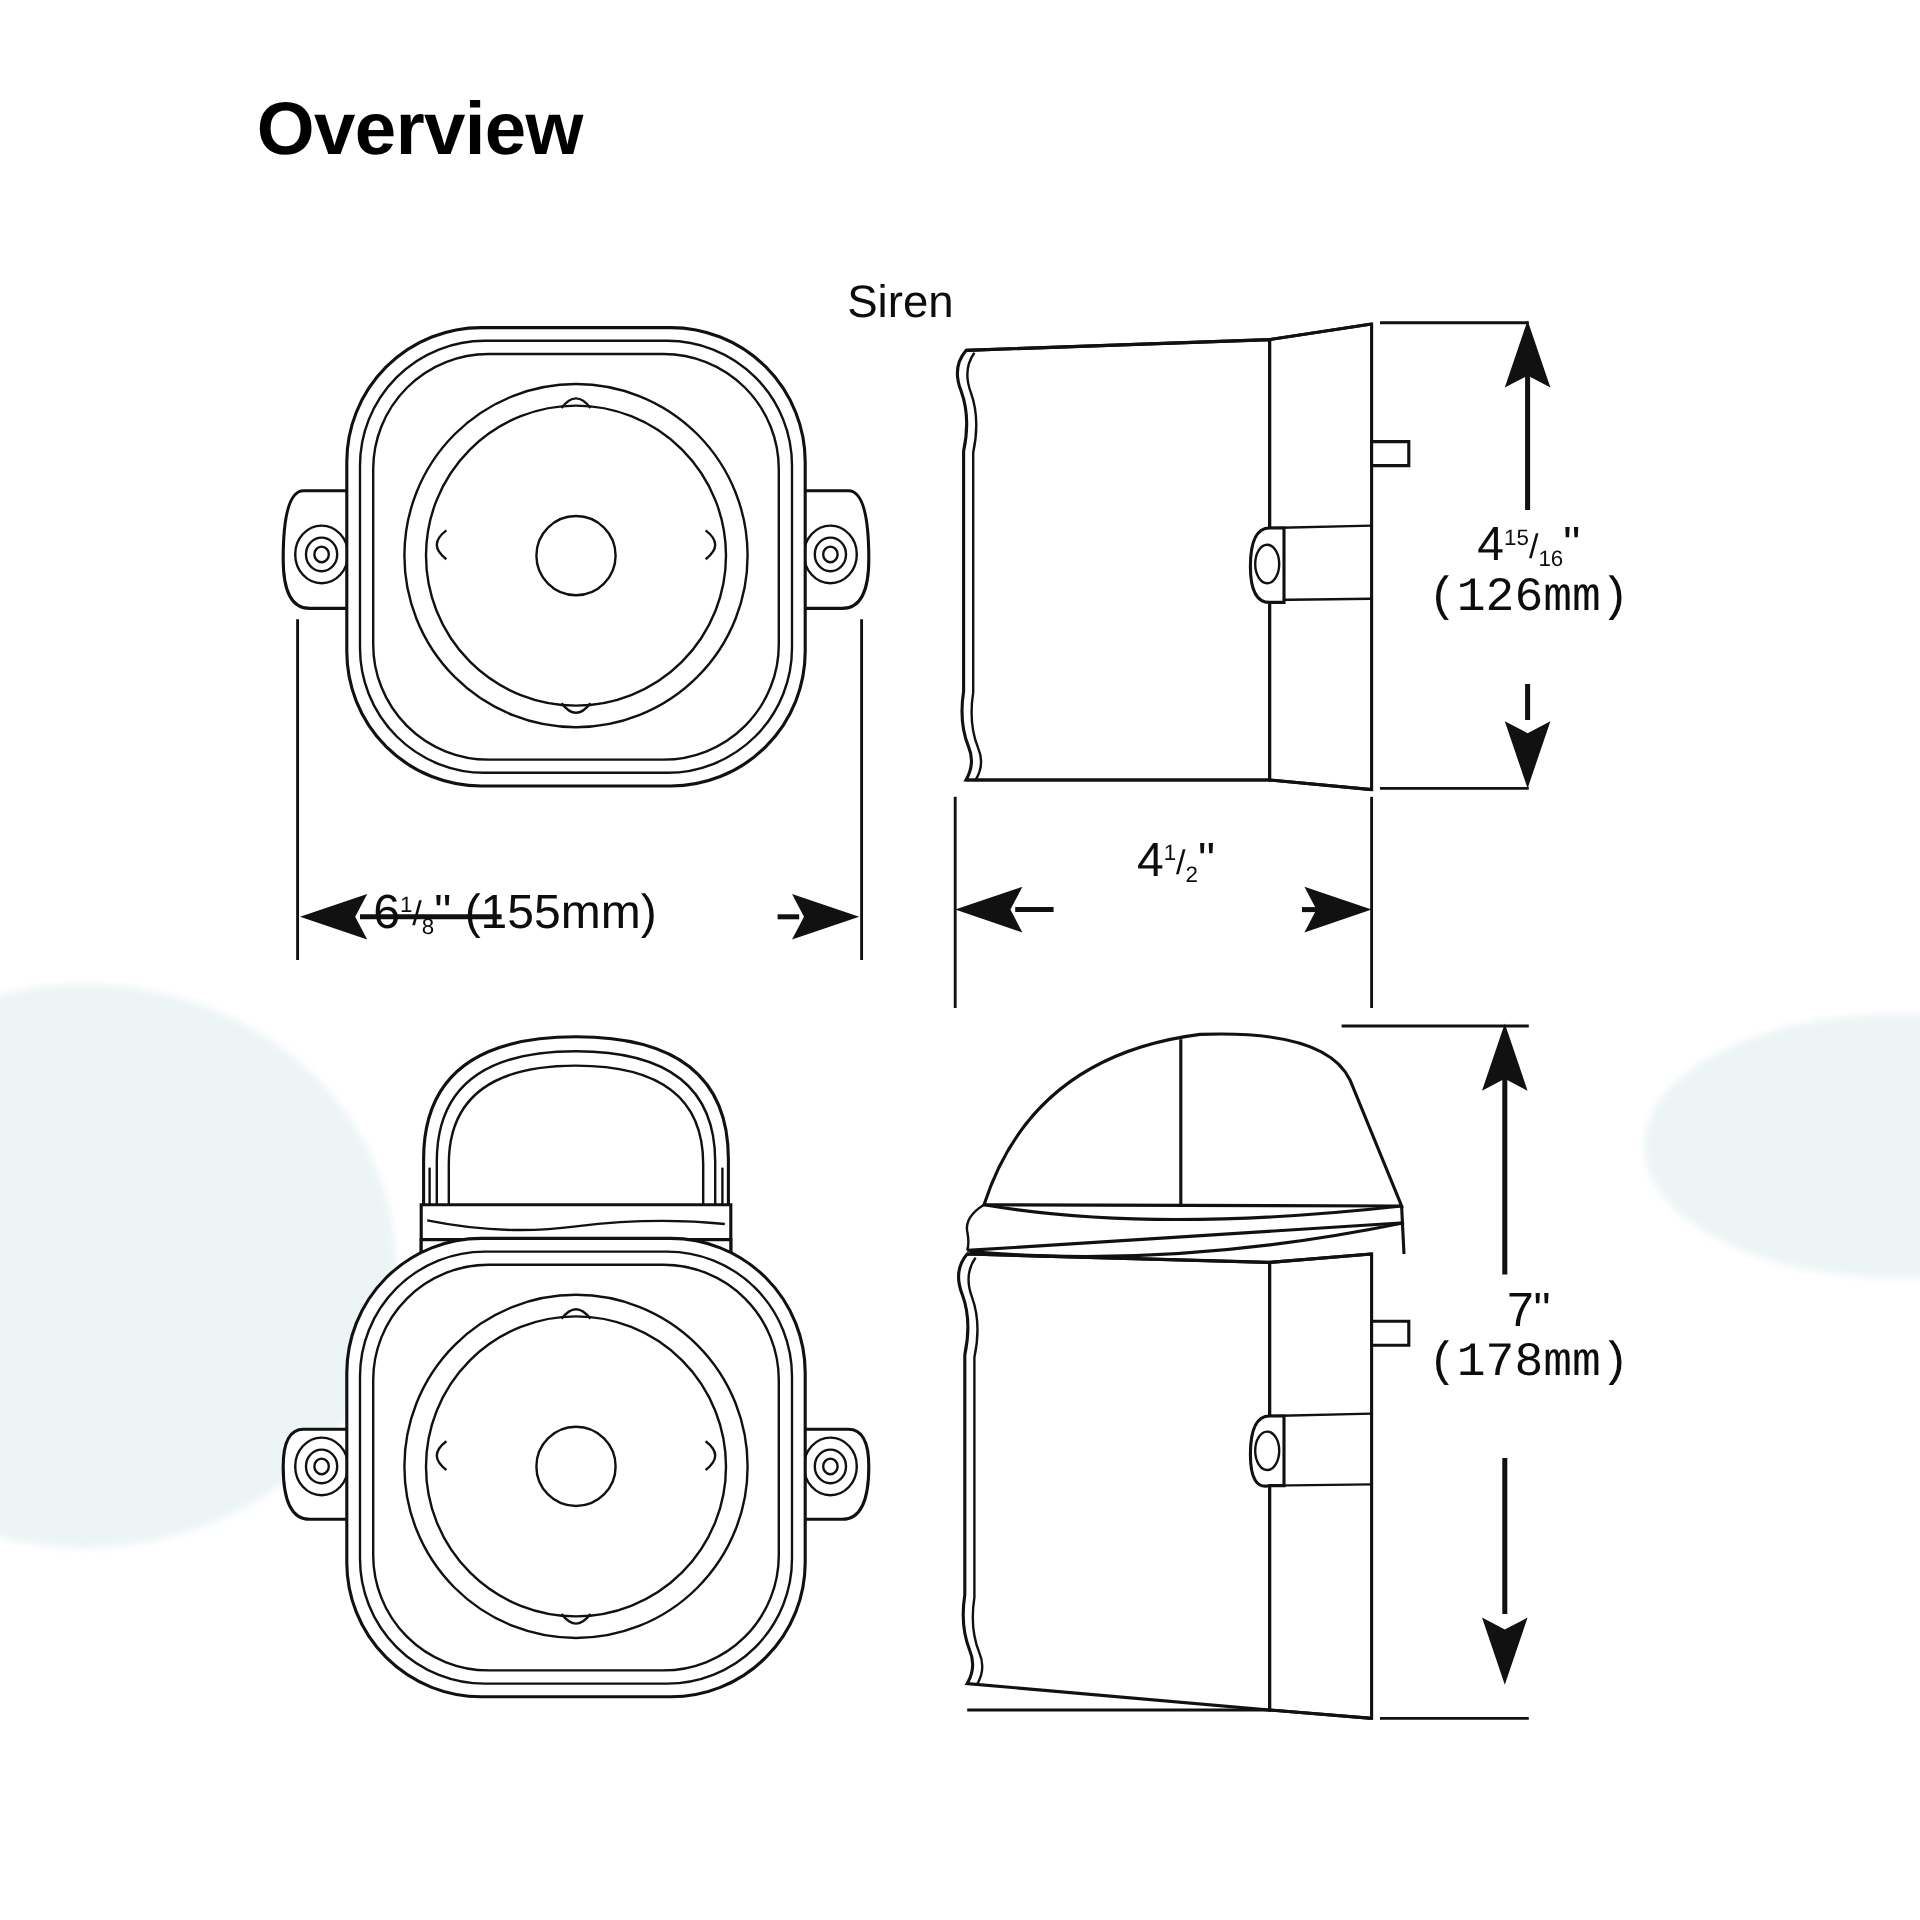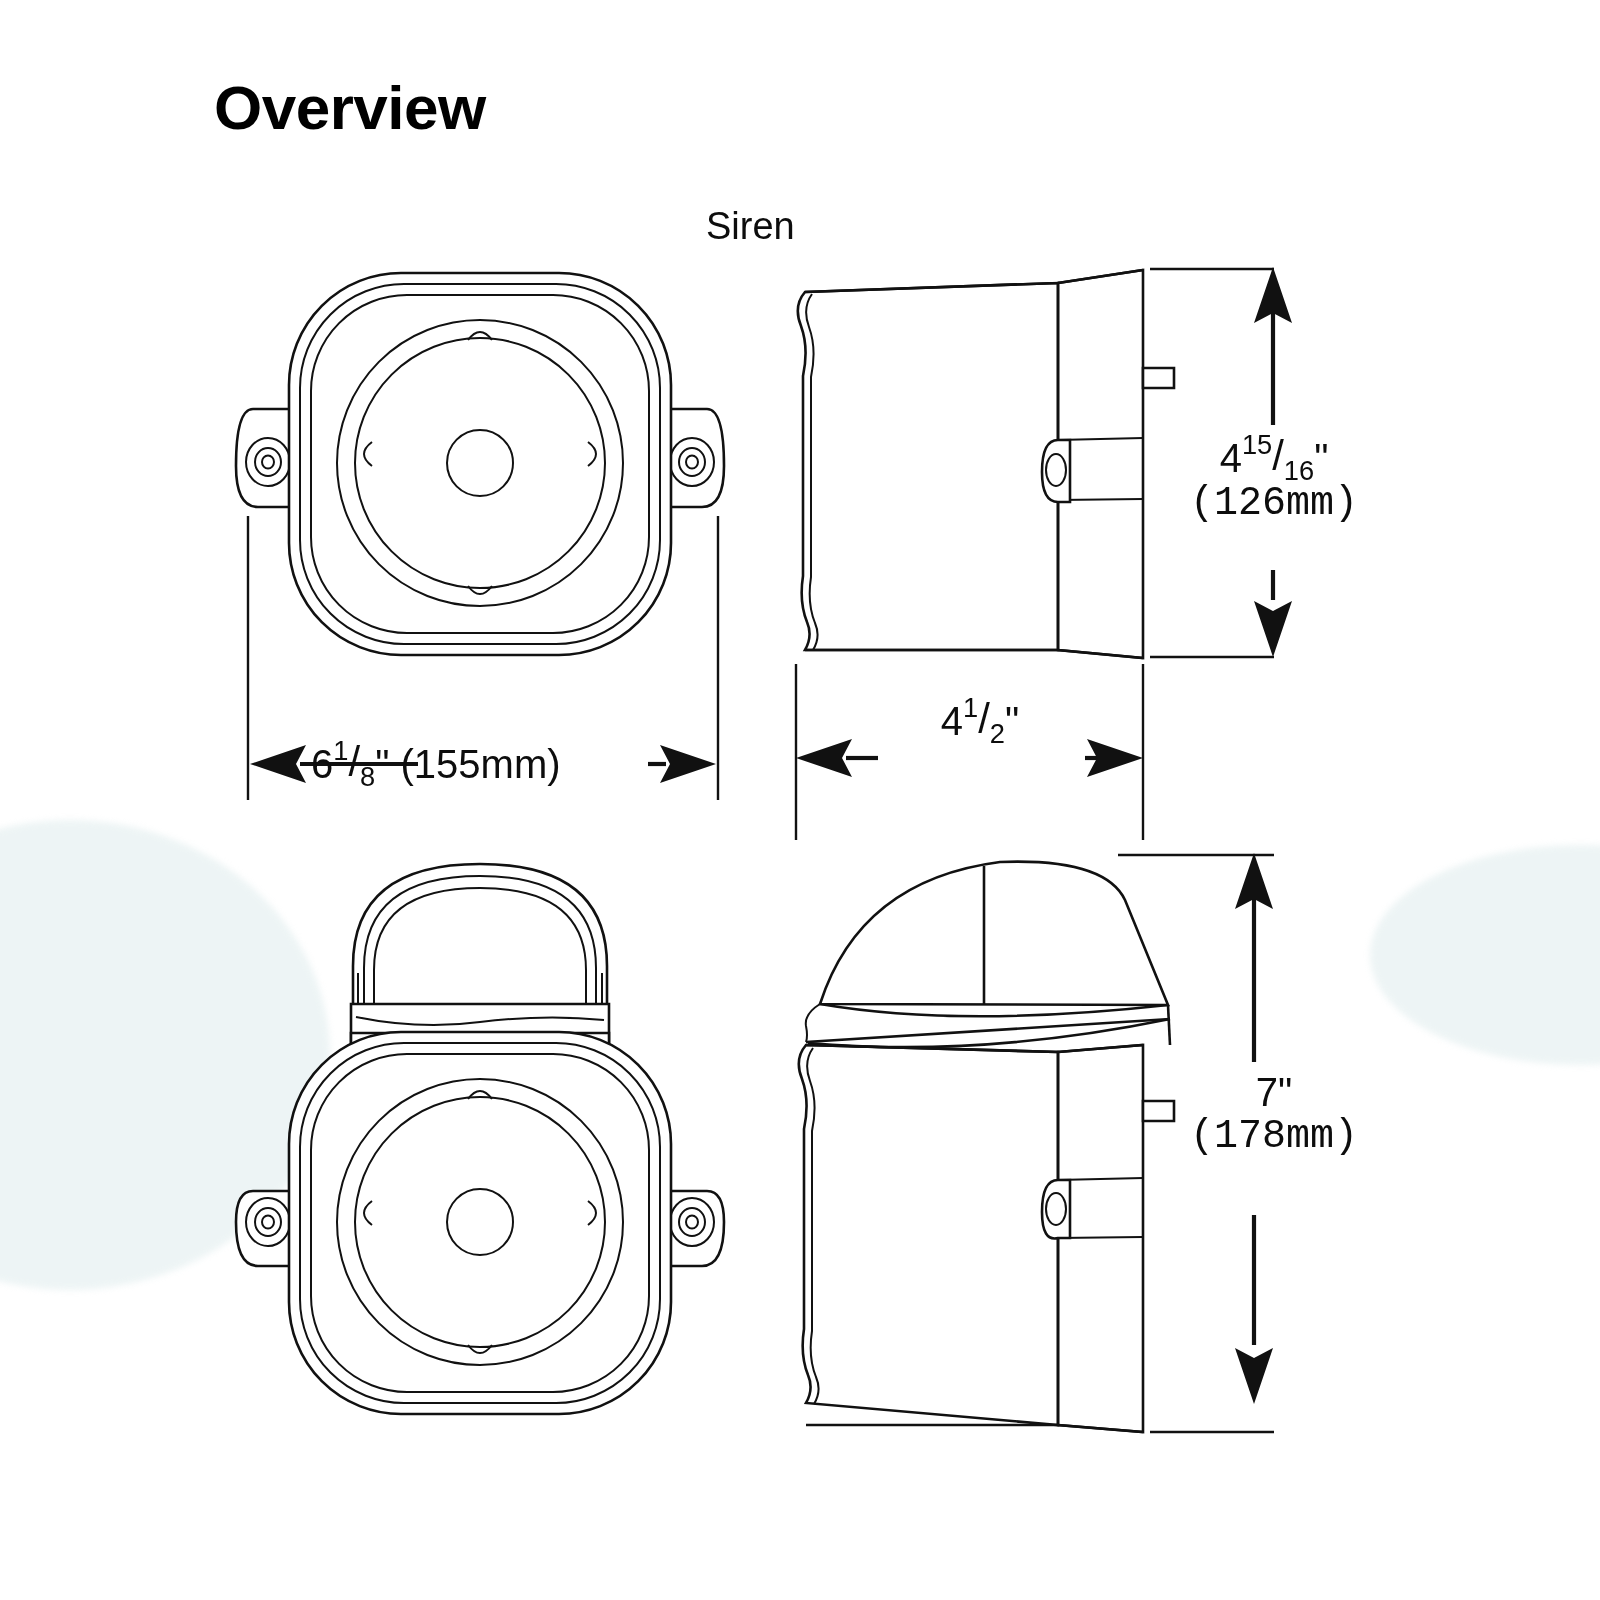--- a/index.html
+++ b/index.html
@@ -51,37 +51,38 @@
     color: #000000;
     white-space: nowrap;
   }
 
   
   .caption {
     position: absolute;
     font-size: 38px;
     color: #0d0d0d;
     white-space: nowrap;
+    margin-top: 26px;
   }
   #caption-siren { left: 706px; top: 205px; }
   #caption-strobe { left: 583px; top: 1438px; }
 
   
   .dim {
     position: absolute;
     font-size: 40px;
     color: #0d0d0d;
     white-space: nowrap;
     line-height: 1.12;
   }
   .dim .frac {
     display: inline-block;
     position: relative;
     top: -2px;
-    font-size: 44px;
+    font-size: 30px;
   }
   .dim sup {
     font-size: .62em;
     vertical-align: super;
     line-height: 0;
   }
   .dim sub {
     font-size: .62em;
     vertical-align: sub;
     line-height: 0;

